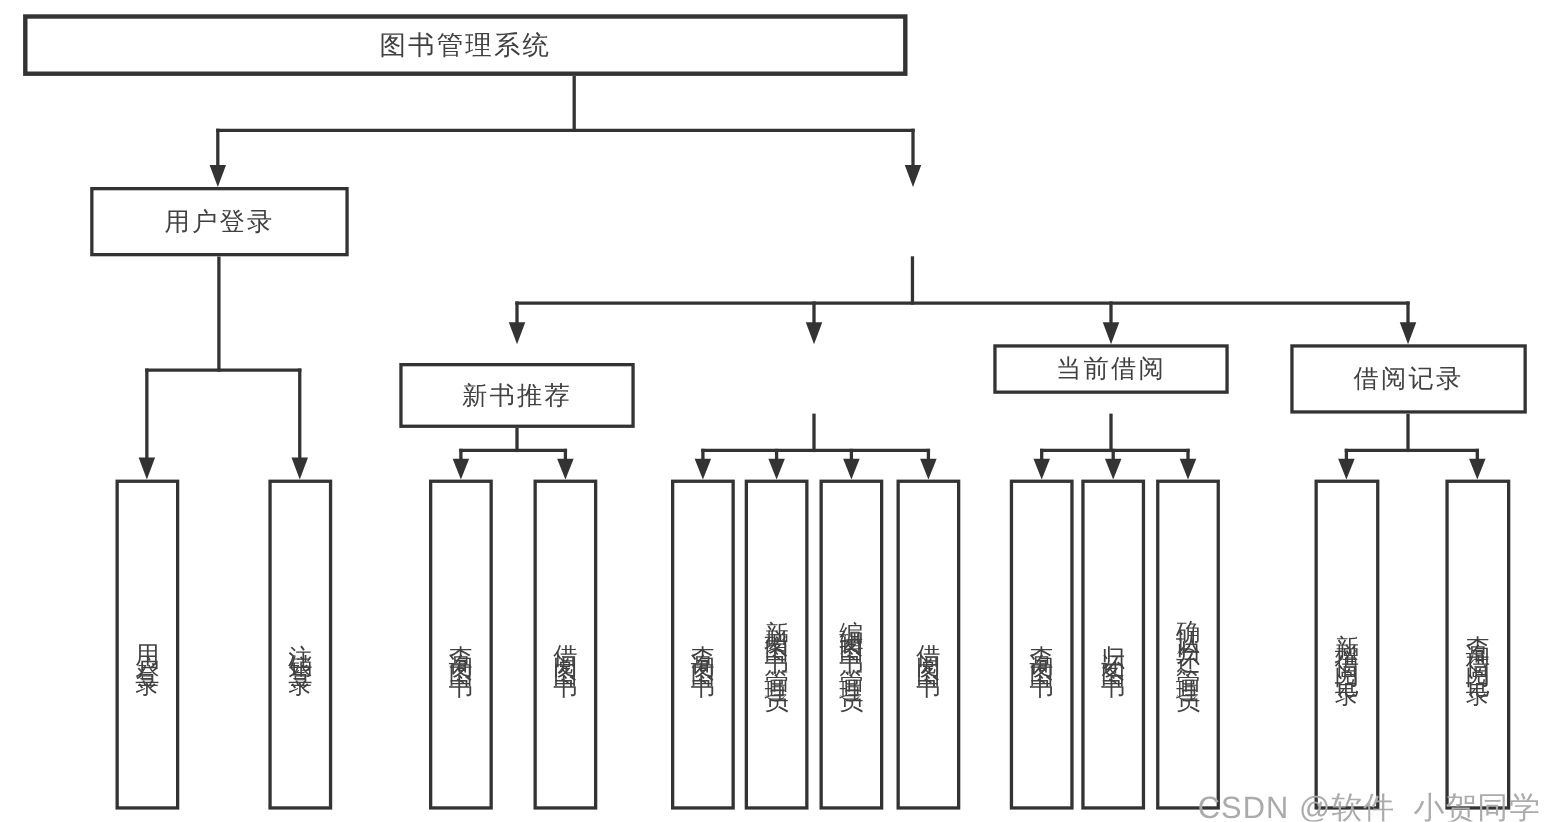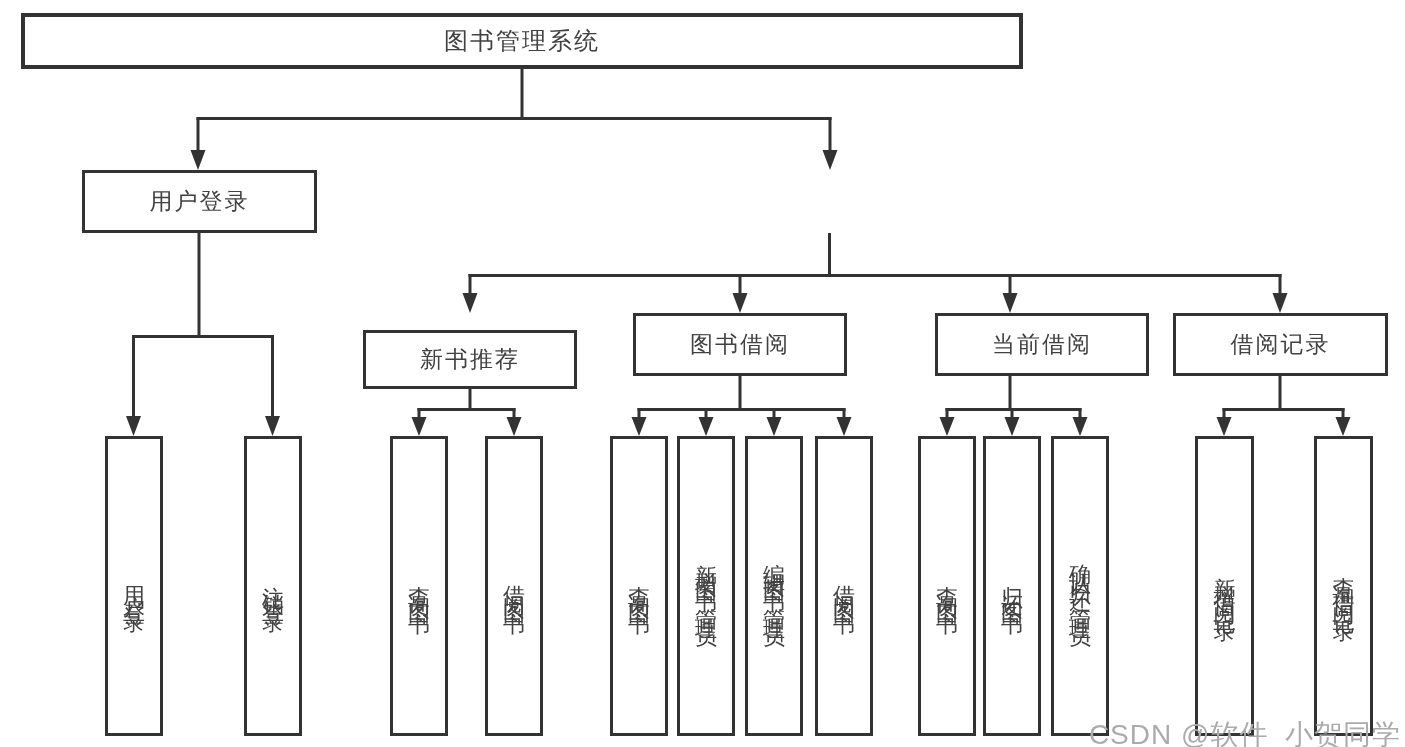--- a/index.html
+++ b/index.html
@@ -147,27 +147,26 @@
     <g>
       <path d="M1280 376 L1280 411"></path>
       <path d="M1222.5 409.5 L1344.5 409.5"></path>
       <path d="M1224 408 L1224 420"></path>
       <path d="M1343 408 L1343 420"></path>
       <polygon points="1216.5,417 1231.5,417 1224,436"></polygon>
       <polygon points="1335.5,417 1350.5,417 1343,436"></polygon>
     </g>
   </svg>
 
-  <div class="node root" style="left:21px; top:13px; width:1002px; height:56px;">图书管理系统</div>
+  <div class="node root" style="left:21px; top:13px; width:804px; height:56px;">图书管理系统</div>
 
   <div class="node" style="left:82px; top:170px; width:235px; height:63px;">用户登录</div>
 
   <div class="node" style="left:363px; top:330px; width:214px; height:59px;text-align:center;">新书推荐</div>
-  <div class="node" style="left:633px; top:313px; width:214px; height:63px;">图书借阅</div>
-  <div class="node" style="left:903px; top:313px; width:214px; height:63px;margin-left:32px;">当前借阅</div>
+  <div class="node" style="left:903px; top:313px; width:214px; height:45px;">当前借阅</div>
   <div class="node" style="left:1173px; top:313px; width:215px; height:63px;">借阅记录</div>
 
   <div class="leaf" style="left:105px;">
     <span class="vtext">用户登录</span>
   </div>
   <div class="leaf" style="left:244px;">
     <span class="vtext">注销登录</span>
   </div>
 
   <div class="leaf" style="left:390px;">

